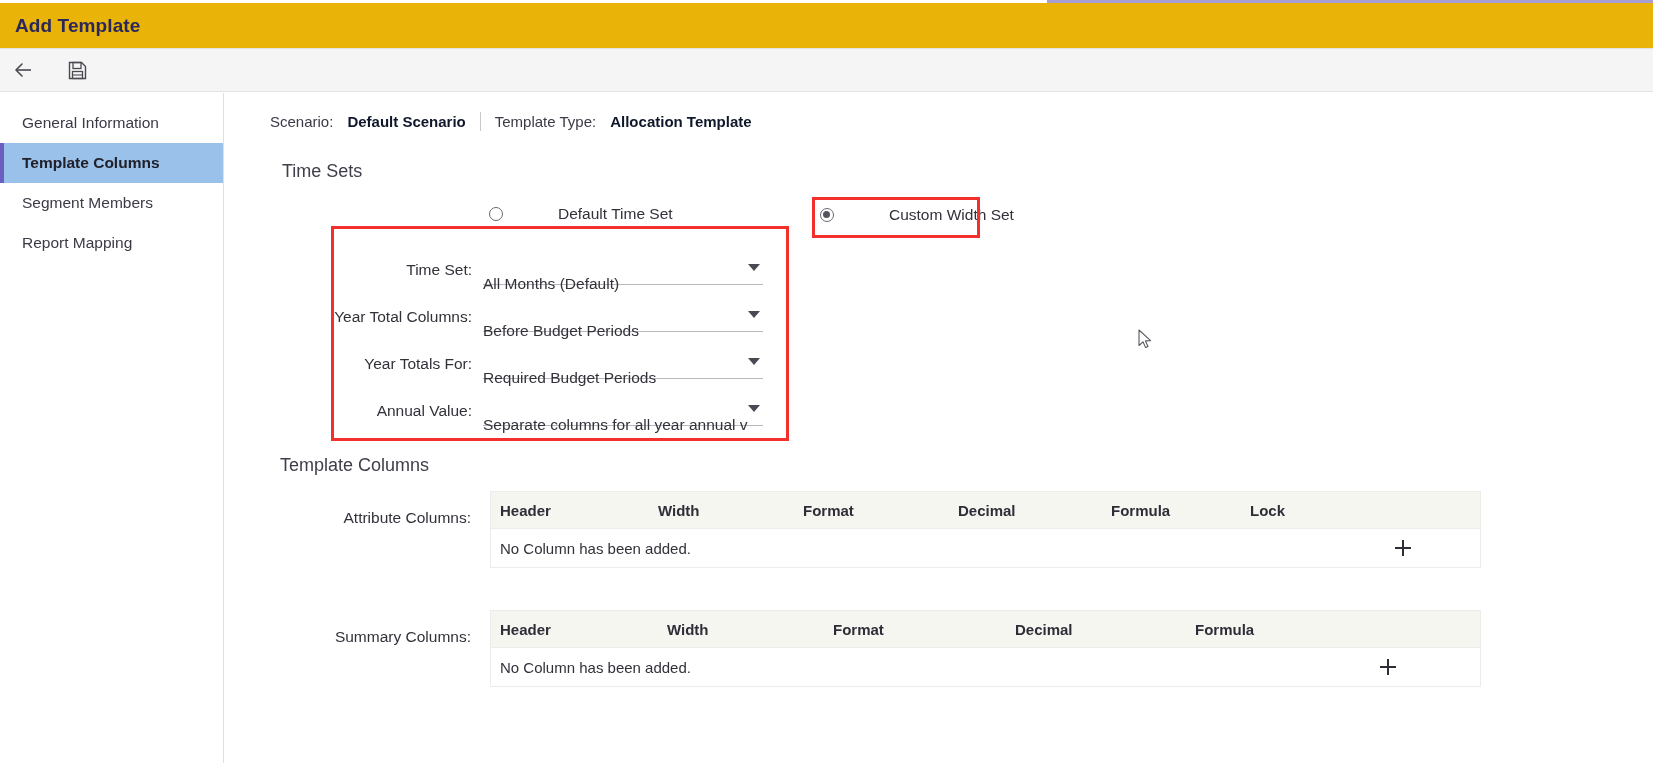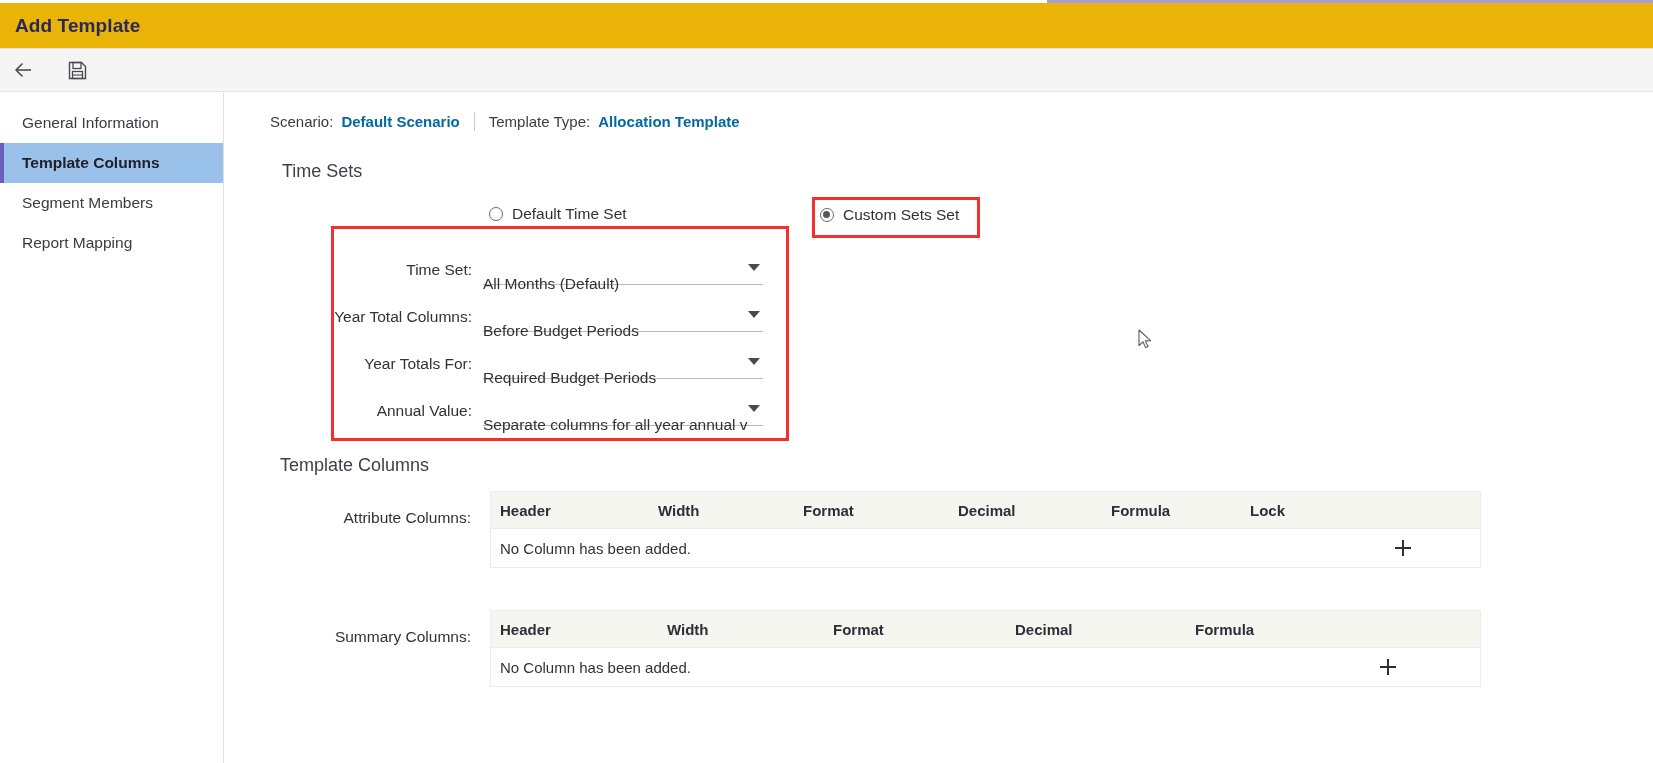--- a/index.html
+++ b/index.html
@@ -115,21 +115,21 @@
     position: absolute;
     top: 19px;
     left: 5px;
     font-size: 15px;
     color: #3b3a46;
     display: flex;
     align-items: center;
     white-space: nowrap;
   }
   .breadcrumb .lbl { color: #3b3a46; }
-  .breadcrumb .val { font-weight: bold; color: #0369a1; margin-left: 8px; }
+  .breadcrumb .val { font-weight: bold; color: #0f172a; margin-left: 14px; }
   .breadcrumb .divider {
     display: inline-block;
     width: 1px;
     height: 19px;
     background: #c8c8c8;
     margin: 0 14px;
   }
 
   .section-heading {
     position: absolute;
@@ -148,20 +148,21 @@
     height: 24px;
   }
   .radio-opt {
     position: absolute;
     display: flex;
     align-items: center;
     cursor: pointer;
     font-size: 15.5px;
     color: #32313a;
     white-space: nowrap;
+    gap: 46px;
   }
   #radio-default { left: 224px; top: 0; }
   #radio-custom  { left: 555px; top: 1px; }
   .radio-dot {
     width: 14px;
     height: 14px;
     border-radius: 50%;
     border: 1.5px solid #6b6a74;
     margin-right: 9px;
     box-sizing: border-box;
@@ -363,21 +364,21 @@
 
   <div class="section-heading" id="time-sets-heading">Time Sets</div>
 
   <div class="radio-row">
     <div class="radio-opt" id="radio-default">
       <span class="radio-dot"></span>
       <span>Default Time Set</span>
     </div>
     <div class="radio-opt" id="radio-custom">
       <span class="radio-dot checked"></span>
-      <span>Custom Sets Set</span>
+      <span>Custom Width Set</span>
     </div>
   </div>
 
   <div class="annot" id="annot-custom"></div>
   <div class="annot" id="annot-fields"></div>
 
   <div class="fields">
 
     <div class="field-row">
       <div class="field-label">Time Set:</div>

